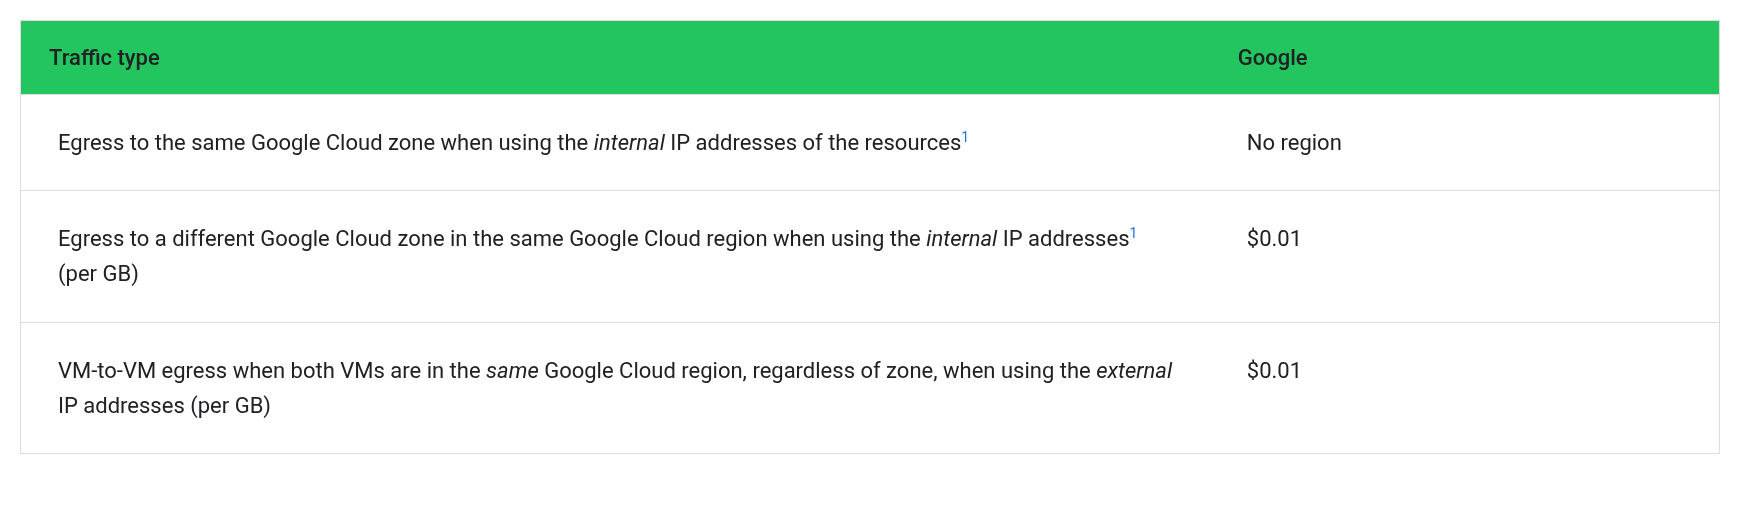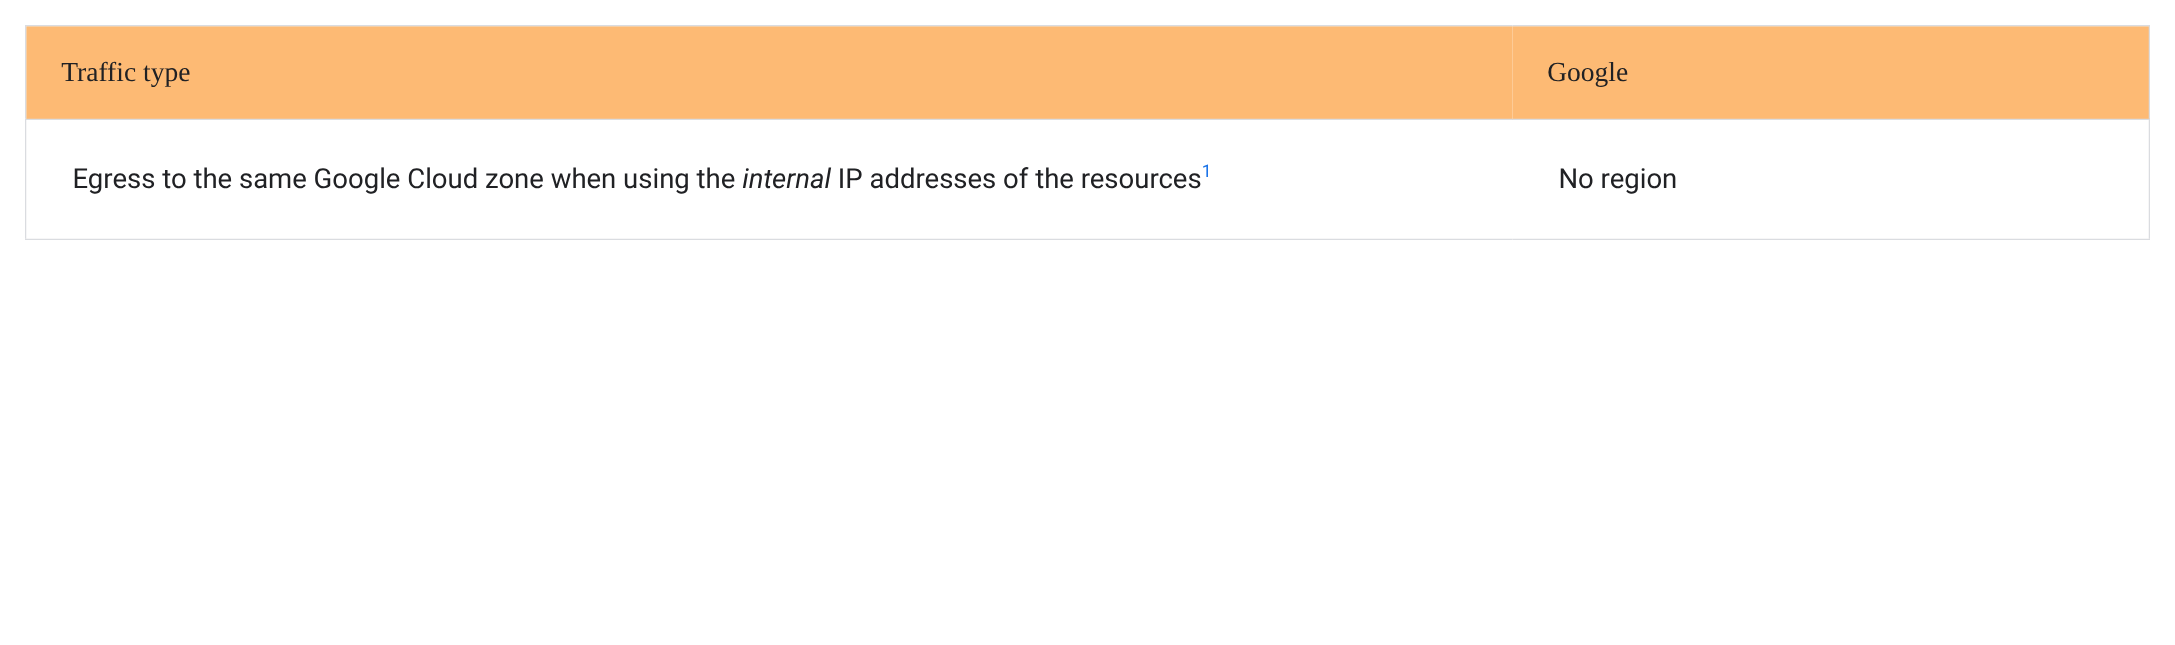--- a/index.html
+++ b/index.html
@@ -11,22 +11,21 @@
       font-family: 'Google Sans', Roboto, Arial, sans-serif;
       background: #fff;
       padding: 20px;
     }
     .pricing-table {
       width: 100%;
       border-collapse: collapse;
       border: 1px solid #dadce0;
     }
     .pricing-table thead tr {
-      background-color: #fdba74;
-      font-family: Liberation Serif, serif;
+      background-color: #22c55e;
     }
     .pricing-table th {
       text-align: left;
       padding: 24px 28px;
       font-size: 22px;
       font-weight: 500;
       color: #202124;
       border-bottom: 1px solid #dadce0;
     }
     .pricing-table td {
@@ -63,14 +62,22 @@
     <tr>
       <th>Traffic type</th>
       <th>Google</th>
     </tr>
   </thead>
   <tbody>
     <tr>
       <td><span>Egress to the same Google Cloud zone when using the </span><span class="italic">internal</span><span> IP addresses of the resources</span><a class="footnote">1</a><span></span><span class="italic"></span><span></span></td>
       <td>No region</td>
     </tr>
+    <tr>
+      <td><span>Egress to a different Google Cloud zone in the same Google Cloud region when using the </span><span class="italic">internal</span><span> IP addresses</span><a class="footnote">1</a><span> (per GB)</span><span class="italic"></span><span></span></td>
+      <td>$0.01</td>
+    </tr>
+    <tr>
+      <td><span>VM-to-VM egress when both VMs are in the </span><span class="italic">same</span><span> Google Cloud region, regardless of zone, when using the </span><a class="footnote"></a><span></span><span class="italic">external</span><span> IP addresses (per GB)</span></td>
+      <td>$0.01</td>
+    </tr>
   </tbody>
 </table>
 
 </body></html>

